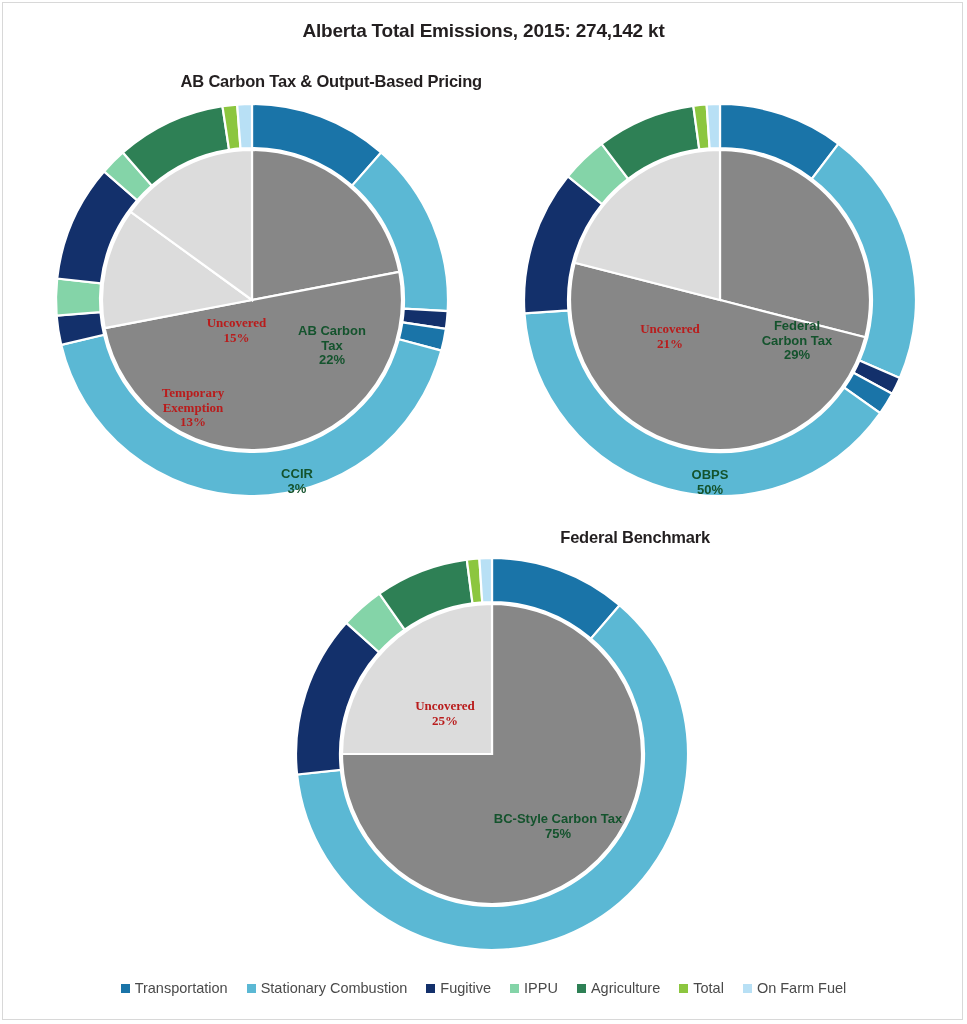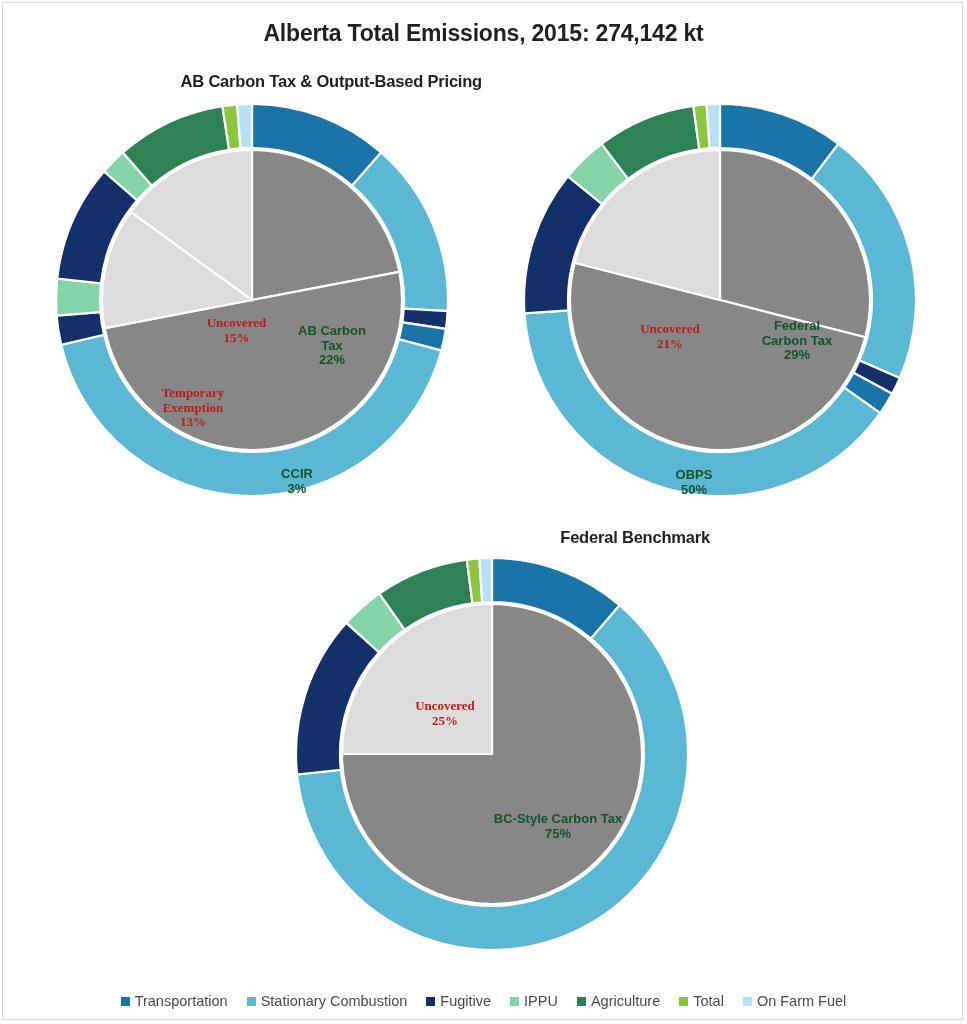--- a/index.html
+++ b/index.html
@@ -19,21 +19,21 @@
     position: absolute;
     left: 2px; top: 2px;
     width: 961px; height: 1018px;
     border: 1px solid #d8d8d8;
     box-sizing: border-box;
   }
   .main-title {
     position: absolute;
     top: 20px; left: 0; width: 967px;
     text-align: center;
-    font-size: 23px;
+    font-size: 19px;
     font-weight: bold;
     letter-spacing: -0.2px;
   }
   .panel {
     position: absolute;
   }
   .panel-title {
     position: absolute;
     top: 0; left: 0; width: 100%;
     text-align: right;
@@ -67,21 +67,20 @@
     justify-content: center;
     align-items: center;
     gap: 19px;
   }
   .legend-item {
     display: flex;
     align-items: center;
     gap: 5px;
     font-size: 14.5px;
     color: #4a4a4a;
-    margin-top: 13px;
   }
   .legend-swatch {
     width: 9px; height: 9px;
     display: inline-block;
     flex: 0 0 auto;
   }
   .legend-label { white-space: nowrap; }
 </style>
 </head>
 <body>
@@ -138,21 +137,21 @@
         <path d="M 173.31133677713555 5.825554576879199 A 196 196 0 0 1 186.6244869805244 4.456921238654331 L 189.62715316856995 48.35434708303805 A 152 152 0 0 0 179.30266933737045 49.415736202477746 Z" fill="#8cc63f" stroke="#ffffff" stroke-width="2.2"></path>
         <path d="M 186.6244869805244 4.456921238654331 A 196 196 0 0 1 199.99999999999997 4 L 199.99999999999997 48 A 152 152 0 0 0 189.62715316856995 48.35434708303805 Z" fill="#b8e0f5" stroke="#ffffff" stroke-width="2.2"></path>
         <path d="M 200 200 L 200 50 A 150 150 0 0 1 345.2874741692947 237.3034830747282 Z" fill="#878787" stroke="#ffffff" stroke-width="2.2"></path>
         <path d="M 200 200 L 345.2874741692947 237.3034830747282 A 150 150 0 1 1 54.712525830705346 162.69651692527168 Z" fill="#878787" stroke="#ffffff" stroke-width="2.2"></path>
         <path d="M 200 200 L 54.712525830705346 162.69651692527168 A 150 150 0 0 1 199.99999999999997 50 Z" fill="#dcdcdc" stroke="#ffffff" stroke-width="2.2"></path>
       </svg>
   </div>
   <div class="slice-label on-dark" style="left:232px; top:247px; width:130px;">Federal
 Carbon Tax
 29%</div>
-  <div class="slice-label on-dark" style="left:134px; top:396px; width:120px;">OBPS
+  <div class="slice-label on-dark" style="left:150px; top:396px; width:120px;">OBPS
 50%</div>
   <div class="slice-label on-light" style="left:105px; top:250px; width:130px;">Uncovered
 21%</div>
 </div>
 
 <div class="panel" style="left:270px; top:528px; width:440px; height:450px;">
   <div class="panel-title">Federal Benchmark</div>
   <div class="donut-wrap" style="top:26px; left:22px;">
     <svg width="400" height="400" viewBox="0 0 400 400">
         <path d="M 200 4 A 196 196 0 0 1 327.5917012117531 51.217078325868584 L 298.9486662458494 84.61732604863279 A 152 152 0 0 0 200 48 Z" fill="#1a74a8" stroke="#ffffff" stroke-width="2.2"></path>

